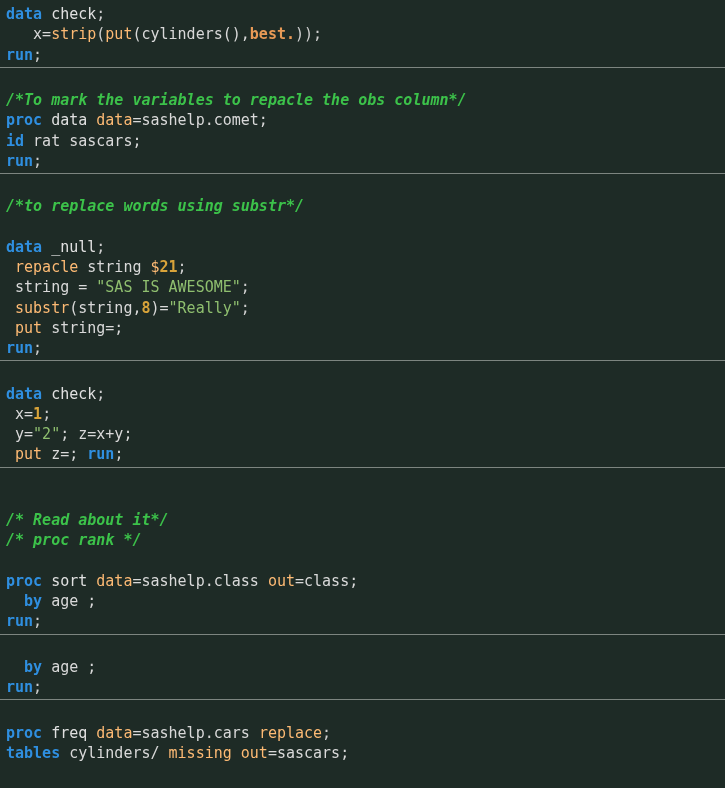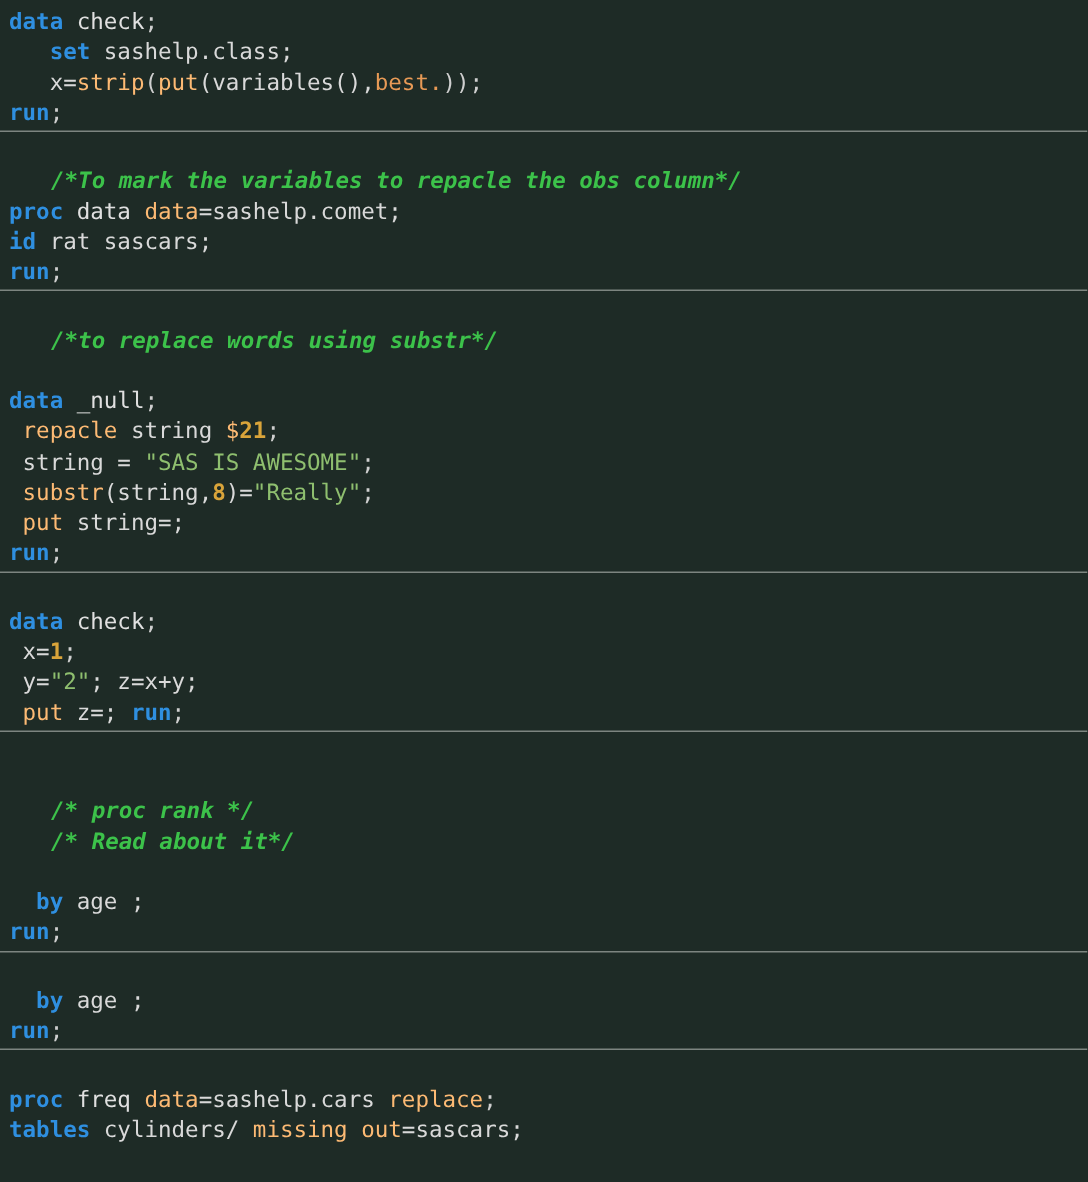--- a/index.html
+++ b/index.html
@@ -22,33 +22,32 @@
   .hr {
     border-top: 1px solid #7d8580;
     margin: 2px 0;
   }
   
   .kw   { color: #2f8fe0; font-weight: bold; }   
   .opt  { color: #fdba74; }                      
   .id   { color: #d9d9d9; }
   .str  { color: #8fbf6f; }
   .num  { color: #d9a43a; font-weight: bold; }
-  .cmt  { color: #3cc24a; font-style: italic; font-weight: bold; margin-left: 28px; }
+  .cmt  { color: #3cc24a; font-style: italic; font-weight: bold; }
   .name { color: #e0e0e0; font-weight: normal; }   
   .punct{ color: #cfcfcf; }
-  .fmt  { color: #e89a56; font-weight: normal; margin-top: 28px; }
+  .fmt  { color: #e89a56; font-weight: bold; margin-top: 28px; }
 </style>
 </head>
 <body>
 
 <div class="code">
 
   <div class="line"><span class="kw">data</span><span class="name"> check</span><span class="punct">;</span></div>
-  <div class="line"><span class="kw">   set</span><span class="id"> sashelp.class;</span></div>
-  <div class="line"><span class="id">   x=</span><span class="opt">strip</span><span class="punct">(</span><span class="opt">put</span><span class="id">(variables(),</span><span class="fmt">best.</span><span class="punct">));</span></div>
+  <div class="line"><span class="id">   x=</span><span class="opt">strip</span><span class="punct">(</span><span class="opt">put</span><span class="id">(cylinders(),</span><span class="fmt">best.</span><span class="punct">));</span></div>
   <div class="line"><span class="kw">run</span><span class="punct">;</span></div>
 
   <div class="hr"></div>
   <div class="line"> </div>
 
   <div class="line"><span class="cmt">/*To mark the variables to repacle the obs column*/</span></div>
   <div class="line"><span class="kw">proc</span><span class="name"> data</span><span class="opt"> data</span><span class="id">=sashelp.comet;</span></div>
   <div class="line"><span class="kw">id</span><span class="id"> rat sascars;</span></div>
   <div class="line"><span class="kw">run</span><span class="punct">;</span></div>
 
@@ -69,23 +68,24 @@
 
   <div class="line"><span class="kw">data</span><span class="name"> check</span><span class="punct">;</span></div>
   <div class="line"><span class="id"> x=</span><span class="num">1</span><span class="punct">;</span></div>
   <div class="line"><span class="id"> y=</span><span class="str">"2"</span><span class="id">; z=x+y;</span></div>
   <div class="line"><span class="opt"> put</span><span class="id"> z=; </span><span class="kw">run</span><span class="punct">;</span></div>
 
   <div class="hr"></div>
   <div class="line"> </div>
   <div class="line"> </div>
 
+  <div class="line"><span class="cmt">/* Read about it*/</span></div>
   <div class="line"><span class="cmt">/* proc rank */</span></div>
-  <div class="line"><span class="cmt">/* Read about it*/</span></div>
   <div class="line"> </div>
+  <div class="line"><span class="kw">proc</span><span class="name"> sort</span><span class="opt"> data</span><span class="id">=sashelp.class </span><span class="opt">out</span><span class="id">=class;</span></div>
   <div class="line"><span class="kw">  by</span><span class="id"> age ;</span></div>
   <div class="line"><span class="kw">run</span><span class="punct">;</span></div>
 
   <div class="hr"></div>
   <div class="line"> </div>
 
   <div class="line"><span class="kw">  by</span><span class="id"> age ;</span></div>
   <div class="line"><span class="kw">run</span><span class="punct">;</span></div>
 
   <div class="hr"></div>

